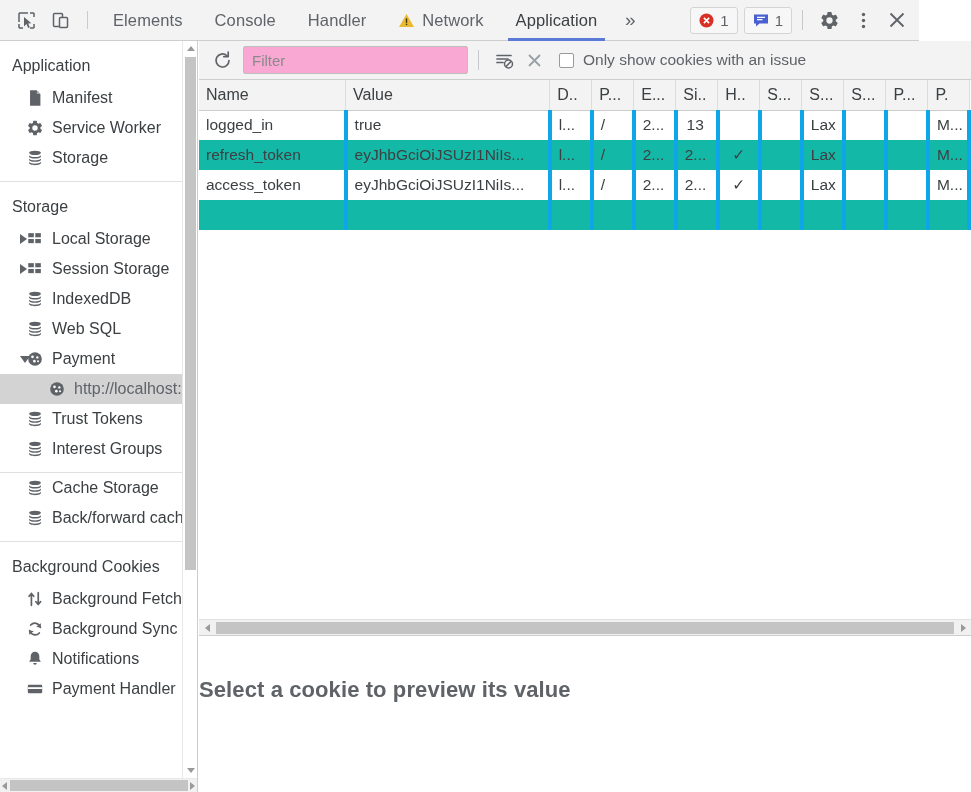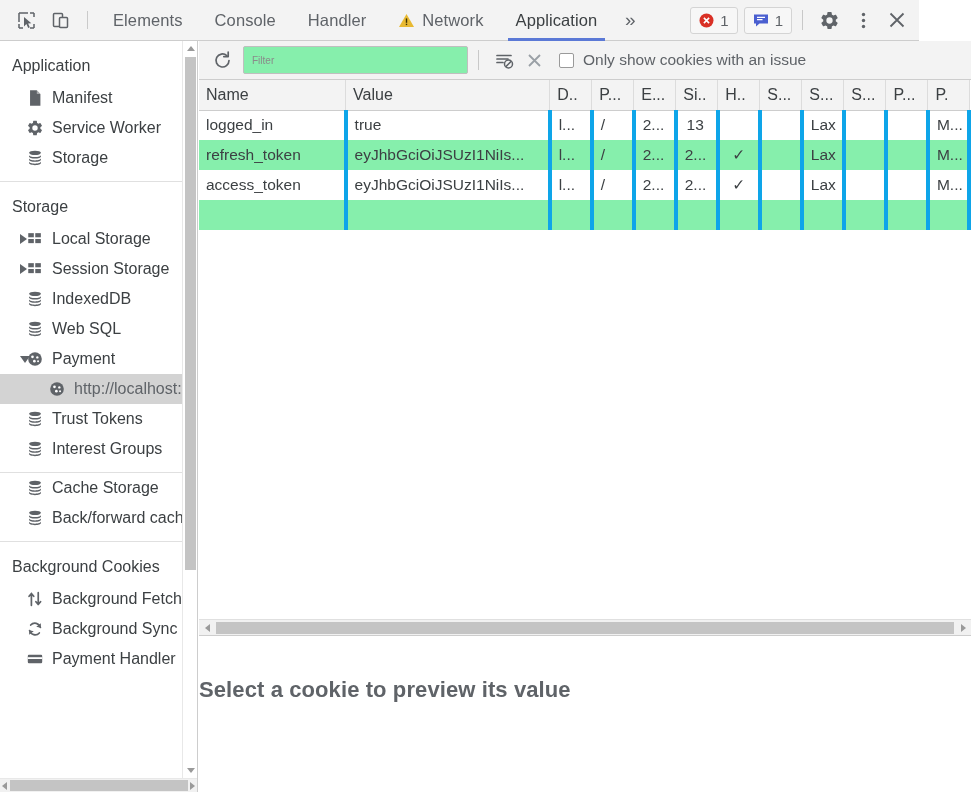--- a/index.html
+++ b/index.html
@@ -135,22 +135,22 @@
     background:#f3f3f3; border-bottom:1px solid #cdcdcd;
     padding:0 8px; gap:0;
   }
   .ct-btn {
     width:30px;height:28px;display:flex;align-items:center;justify-content:center;
     cursor:pointer;border-radius:2px;
   }
   .filter-input {
     width:225px; height:28px; margin-left:6px;
     border:1px solid #bfbfbf; border-radius:2px;
-    background:#86efac; padding:0 8px;
-    font-family:"Liberation Sans", sans-serif; font-size:10px; color:#3c4043;
+    background:#f9a8d4; padding:0 8px;
+    font-family:"Liberation Sans", sans-serif; font-size:15px; color:#3c4043;
     outline:none;
   }
   .filter-input::placeholder { color:#8a8a8a; }
   .ct-sep { width:1px; height:20px; background:#c8c8c8; margin:0 10px; }
   .only-issue {
     display:flex; align-items:center; gap:9px; margin-left:10px;
     font-size:15.5px; color:#5f6368; cursor:pointer; white-space:nowrap;
   }
   .chk {
     width:15px;height:15px;border:1.6px solid #9a9a9a;border-radius:2px;background:#fff;
@@ -173,21 +173,21 @@
     border-right:1px solid #dcdcdc; border-bottom:1px solid #cdcdcd;
     color:#3c4043; font-size:16px;
     overflow:hidden; white-space:nowrap;
   }
   table.cookies td {
     height:30px; padding:0 7px;
     border-right:4px solid #0ea5e9;
     overflow:hidden; white-space:nowrap;
     vertical-align:middle;
   }
-  table.cookies tr.odd td { background:#86efac; }
+  table.cookies tr.odd td { background:#14b8a6; }
   table.cookies td.num { text-align:right; padding-right:12px; }
   table.cookies td.ctr { text-align:center; }
   .filler-row td { height:30px; border-right:1px solid #e4e4e4; }
   .filler-row.odd td { background:#f6f6f6; }
 
   .tbl-hscroll {
     position:absolute; left:0; right:0; bottom:0; height:16px;
     background:#f1f1f1; display:flex; align-items:center;
     border-top:1px solid #e0e0e0;
   }
@@ -484,20 +484,31 @@
           <div class="sb-item">
             <span style="display: flex; align-items: center; flex: 0 0 18px;">
               <svg class="sb-ico" viewBox="0 0 20 20">
                 <path d="M16 8.2 A6.3 6.3 0 0 0 5.2 5.6" stroke="#5f6368" stroke-width="1.9" fill="none" stroke-linecap="round"></path>
                 <path d="M4 11.8 A6.3 6.3 0 0 0 14.8 14.4" stroke="#5f6368" stroke-width="1.9" fill="none" stroke-linecap="round"></path>
                 <path d="M16.6 3.6 L16.2 8.6 L11.4 7.6 z" fill="#5f6368"></path>
                 <path d="M3.4 16.4 L3.8 11.4 L8.6 12.4 z" fill="#5f6368"></path>
               </svg>
             </span>
             <span>Background Sync</span>
+          </div>
+        </div>
+        <div class="sb-item-wrap">
+          <div class="sb-item">
+            <span style="display: flex; align-items: center; flex: 0 0 18px;">
+              <svg class="sb-ico" viewBox="0 0 20 20">
+                <path d="M10 2 a4.8 4.8 0 0 1 4.8 4.8 v3.4 l1.7 2.8 h-13 l1.7-2.8 V6.8 A4.8 4.8 0 0 1 10 2 z" fill="#5f6368"></path>
+                <path d="M8 14.4 a2 2 0 0 0 4 0 z" fill="#5f6368"></path>
+              </svg>
+            </span>
+            <span>Notifications</span>
           </div>
         </div>
         <div class="sb-item-wrap">
           <div class="sb-item">
             <span style="display: flex; align-items: center; flex: 0 0 18px;">
               <svg class="sb-ico" viewBox="0 0 20 20">
                 <rect x="2" y="5.4" width="16" height="9.2" rx="1.3" fill="#5f6368"></rect>
                 <rect x="2" y="8" width="16" height="2" fill="#fff"></rect>
               </svg>
             </span>

